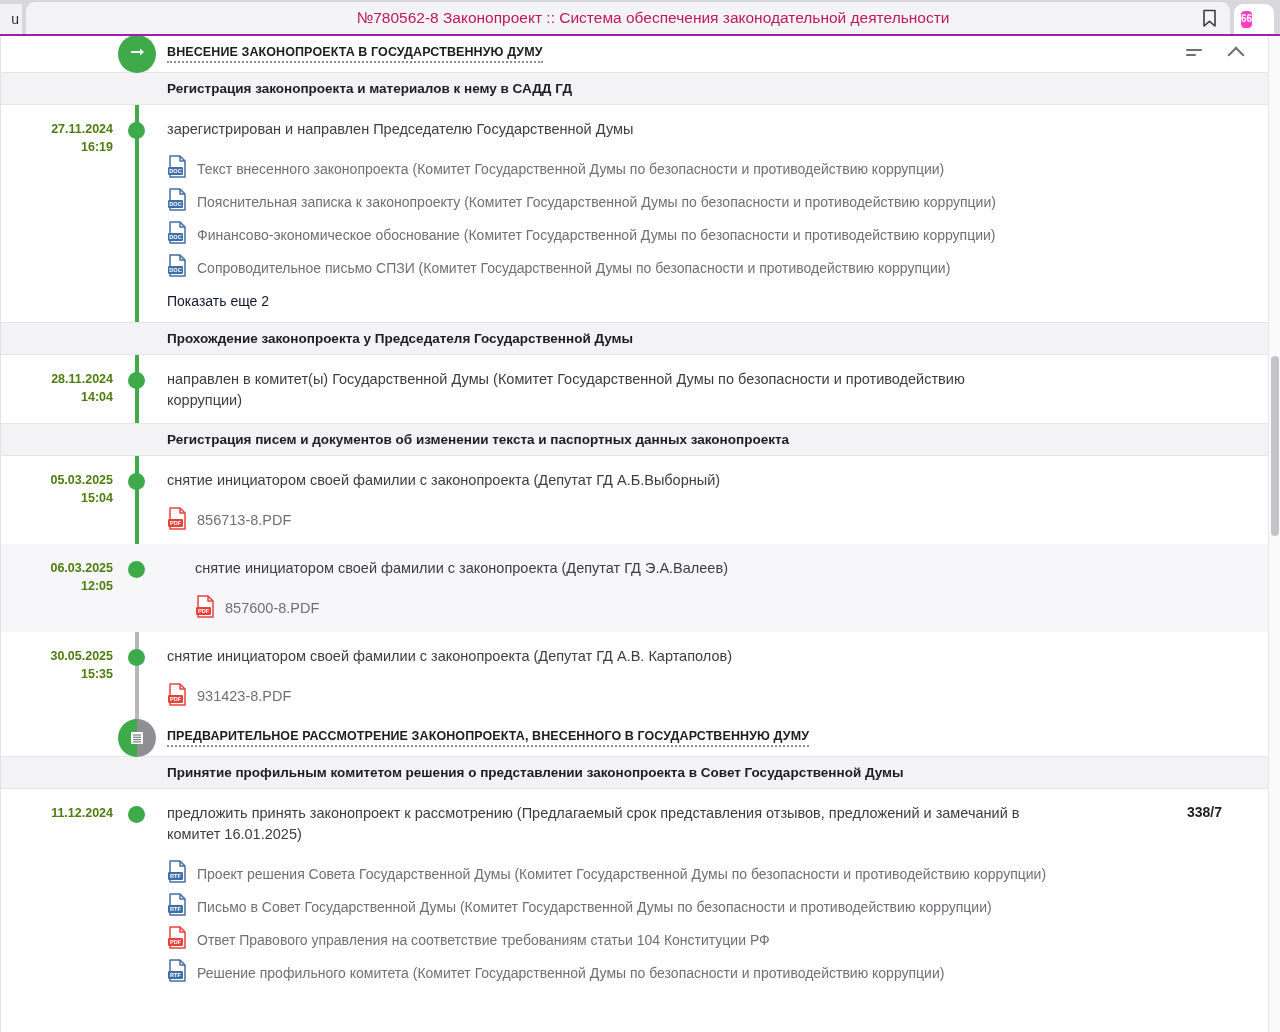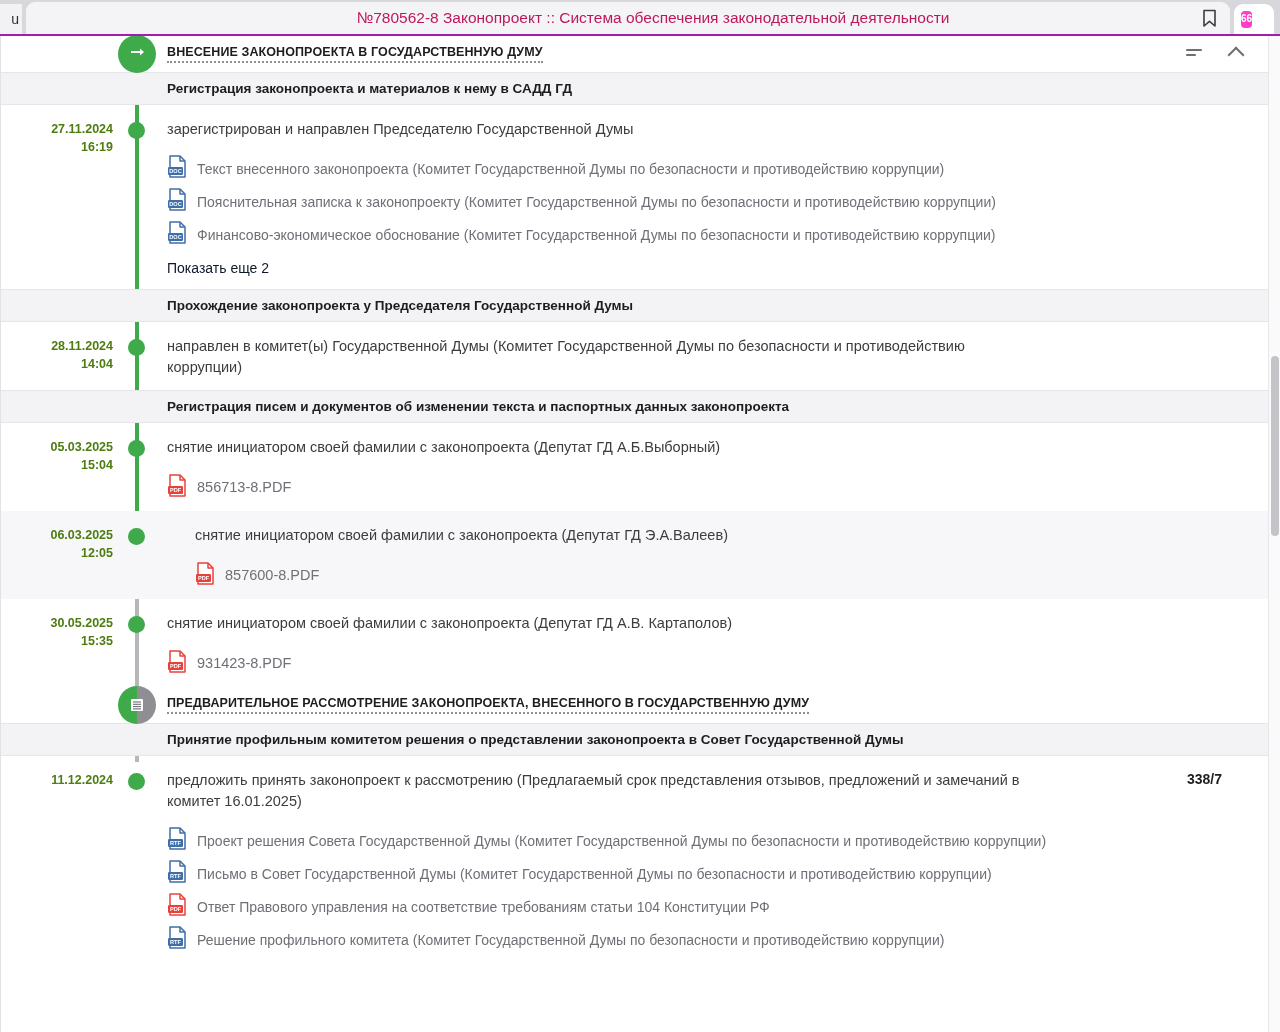--- a/index.html
+++ b/index.html
@@ -350,20 +350,31 @@
                 <span class="ficon">
                   <svg width="21" height="23" viewBox="0 0 21 23">
                     <path d="M3 1h10l5 5v16H3z" fill="#fff" stroke="#3f6fa8" stroke-width="1.5" stroke-linejoin="round"></path>
                     <path d="M13 1v5h5" fill="none" stroke="#3f6fa8" stroke-width="1.5" stroke-linejoin="round"></path>
                     <rect x="1" y="12" width="15" height="8" rx="1.2" fill="#3f6fa8"></rect>
                     <text x="8.5" y="18.4" font-family="Liberation Sans, sans-serif" font-size="5.6" font-weight="bold" fill="#fff" text-anchor="middle">DOC</text>
                   </svg>
                 </span>
                 <span class="dlabel">Финансово-экономическое обоснование (Комитет Государственной Думы по безопасности и противодействию коррупции)</span>
               </div>
+              <div class="doc-row">
+                <span class="ficon">
+                  <svg width="21" height="23" viewBox="0 0 21 23">
+                    <path d="M3 1h10l5 5v16H3z" fill="#fff" stroke="#3f6fa8" stroke-width="1.5" stroke-linejoin="round"></path>
+                    <path d="M13 1v5h5" fill="none" stroke="#3f6fa8" stroke-width="1.5" stroke-linejoin="round"></path>
+                    <rect x="1" y="12" width="15" height="8" rx="1.2" fill="#3f6fa8"></rect>
+                    <text x="8.5" y="18.4" font-family="Liberation Sans, sans-serif" font-size="5.6" font-weight="bold" fill="#fff" text-anchor="middle">DOC</text>
+                  </svg>
+                </span>
+                <span class="dlabel">Сопроводительное письмо СПЗИ (Комитет Государственной Думы по безопасности и противодействию коррупции)</span>
+              </div>
             </div><span class="more-link">Показать еще 2</span></div>
         </div>
         <div class="section-head">Прохождение законопроекта у Председателя Государственной Думы</div>
         <div class="event">
           <span class="dot"></span>
           <div class="date">
             <div>28.11.2024</div>
             <div>14:04</div>
           </div>
           <div class="body">

